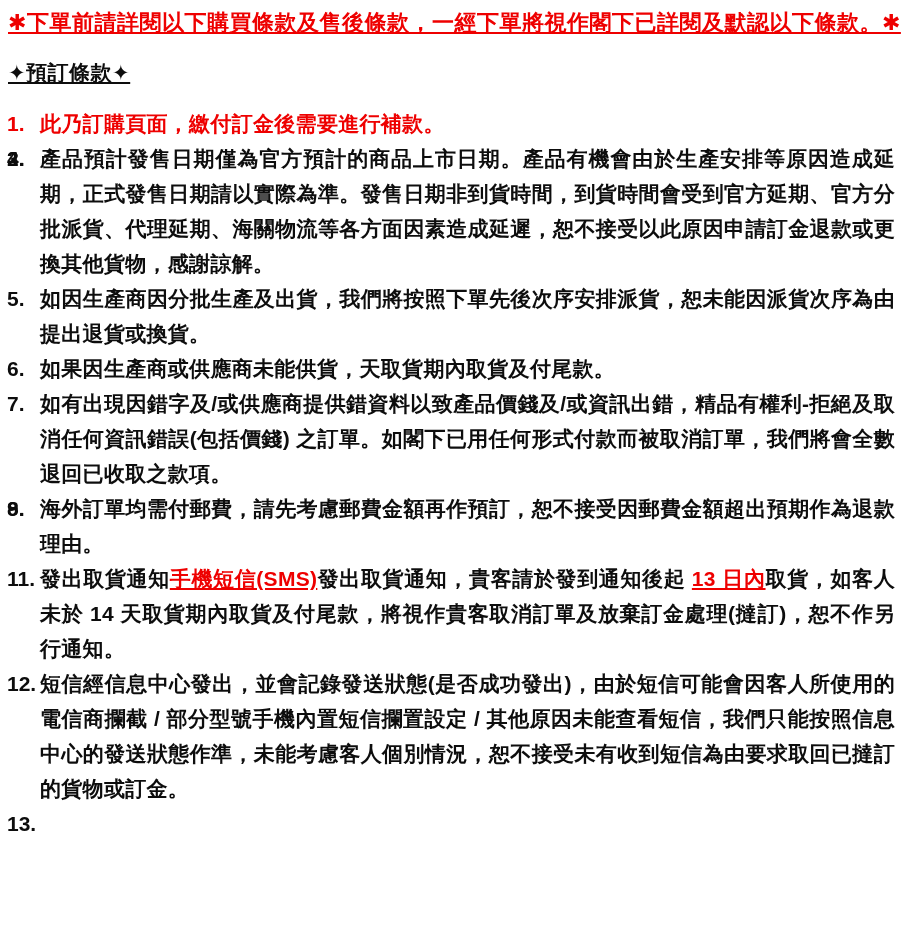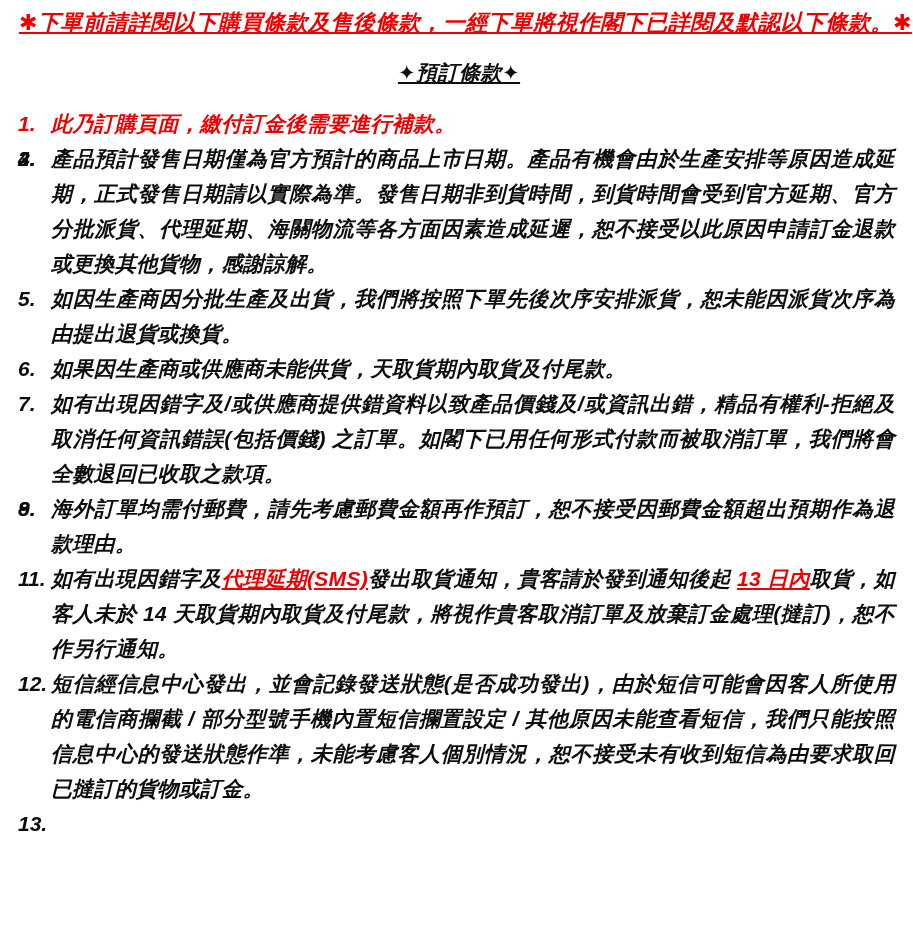--- a/index.html
+++ b/index.html
@@ -13,33 +13,32 @@
     width:913px;height:948px;
     background:var(--bg);
     color:var(--text);
     font-family:"Liberation Sans","DejaVu Sans",sans-serif;
     font-weight:bold;
     overflow:hidden;
   }
   .page{
     box-sizing:border-box;
     width:913px;height:948px;
-    padding:8px 14px 0 11px;
-    font-style:italic;
+    padding:8px 14px 0 0;
   }
   .notice{
     color:var(--red);
     text-decoration:underline;
     font-size:22px;
     line-height:30px;
     margin:0 0 20px 8px;
     letter-spacing:0.5px;
     white-space:nowrap;
   }
-  .heading-row{margin:0 0 18px 8px;text-align:center;}
+  .heading-row{margin:0 0 18px 8px;}
   .heading{
     display:inline-block;
     font-size:21px;
     line-height:30px;
     text-decoration:underline;
     letter-spacing:0.5px;
   }
   .terms{margin:0;}
   .term{
     position:relative;
@@ -74,19 +73,19 @@
   <div class="terms">
       <div class="term red"><span class="num">1.</span><span><span class="seg">此乃訂購頁面，繳付訂金後需要進行補款。</span></span></div>
       <div class="term"><span class="num">2.</span></div>
       <div class="term"><span class="num">3.</span></div>
       <div class="term"><span class="num">4.</span><span><span class="seg">產品預計發售日期僅為官方預計的商品上市日期。產品有機會由於生產安排等原因造成延期，正式發售日期請以實際為準。發售日期非到貨時間，到貨時間會受到官方延期、官方分批派貨、代理延期、海關物流等各方面因素造成延遲，恕不接受以此原因申請訂金退款或更換其他貨物，感謝諒解。</span></span></div>
       <div class="term"><span class="num">5.</span><span><span class="seg">如因生產商因分批生產及出貨，我們將按照下單先後次序安排派貨，恕未能因派貨次序為由提出退貨或換貨。</span></span></div>
       <div class="term"><span class="num">6.</span><span><span class="seg">如果因生產商或供應商未能供貨，天取貨期內取貨及付尾款。</span></span></div>
       <div class="term"><span class="num">7.</span><span><span class="seg">如有出現因錯字及/或供應商提供錯資料以致產品價錢及/或資訊出錯，精品有權利-拒絕及取消任何資訊錯誤(包括價錢) 之訂單。如閣下已用任何形式付款而被取消訂單，我們將會全數退回已收取之款項。</span></span></div>
       <div class="term"><span class="num">8.</span></div>
       <div class="term"><span class="num">9.</span><span><span class="seg">海外訂單均需付郵費，請先考慮郵費金額再作預訂，恕不接受因郵費金額超出預期作為退款理由。</span></span></div>
-      <div class="term"><span class="num">11.</span><span><span class="seg">如有出現因錯字及</span><span class="seg red-underline">代理延期(SMS)</span><span class="seg">發出取貨通知，貴客請於發到通知後起 </span><span class="seg red-underline">13 日內</span><span class="seg">取貨，如客人未於 14 天取貨期內取貨及付尾款，將視作貴客取消訂單及放棄訂金處理(撻訂)，恕不作另行通知。</span></span></div>
+      <div class="term"><span class="num">11.</span><span><span class="seg">發出取貨通知</span><span class="seg red-underline">手機短信(SMS)</span><span class="seg">發出取貨通知，貴客請於發到通知後起 </span><span class="seg red-underline">13 日內</span><span class="seg">取貨，如客人未於 14 天取貨期內取貨及付尾款，將視作貴客取消訂單及放棄訂金處理(撻訂)，恕不作另行通知。</span></span></div>
       <div class="term"><span class="num">12.</span><span><span class="seg">短信經信息中心發出，並會記錄發送狀態(是否成功發出)，由於短信可能會因客人所使用的電信商攔截 / 部分型號手機內置短信攔置設定 / 其他原因未能查看短信，我們只能按照信息中心的發送狀態作準，未能考慮客人個別情況，恕不接受未有收到短信為由要求取回已撻訂的貨物或訂金。</span></span></div>
       <div class="term">
         <span class="num">13.</span>
       </div>
     </div>
 </div>
 
 </body></html>

